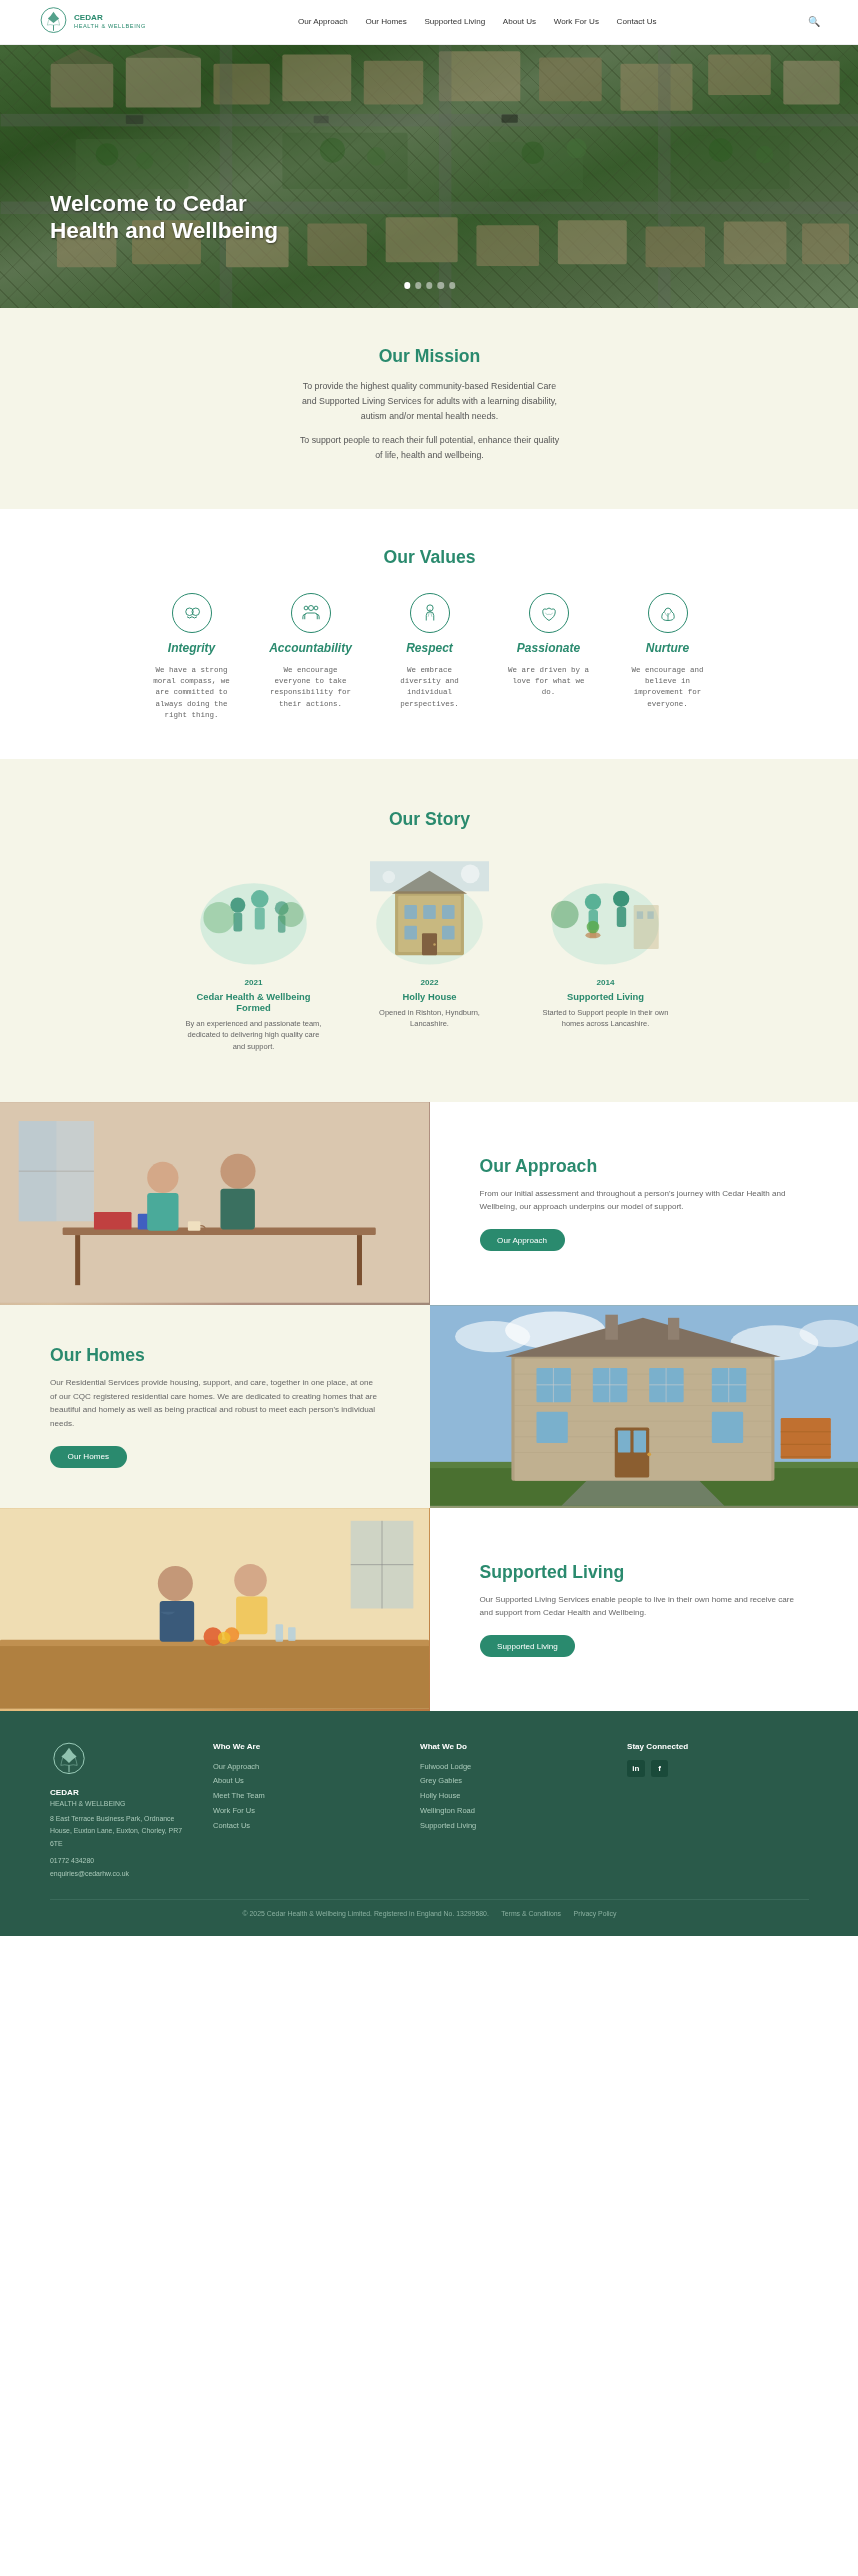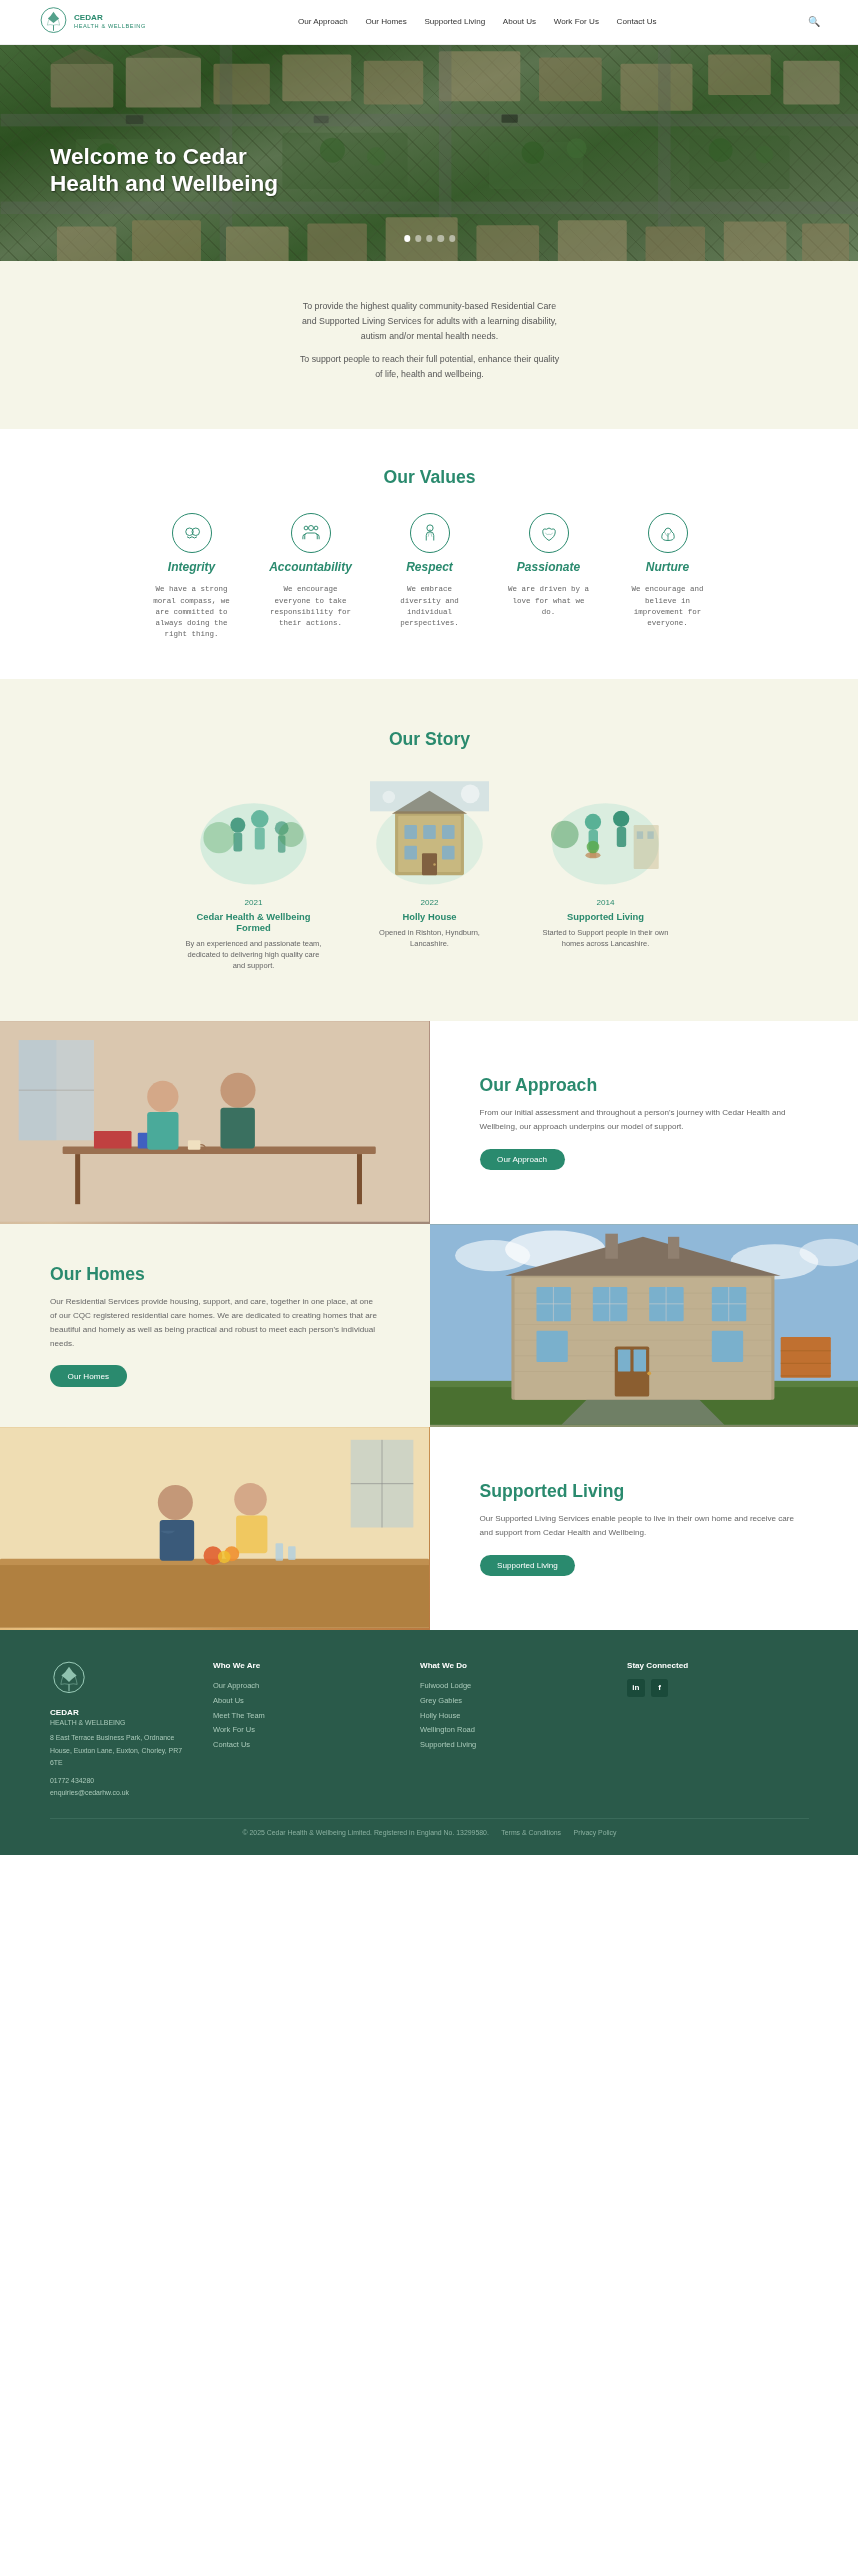--- a/index.html
+++ b/index.html
@@ -12,21 +12,21 @@
       position: sticky; top: 0; z-index: 100;
     }
     .nav-logo { display: flex; align-items: center; gap: 5px; }
     .nav-logo-icon { width: 31px; height: 31px; }
     .nav-links { display: flex; gap: 17.6px; align-items: center; }
     .nav-links a { text-decoration: none; color: #333; font-size: 8.1px; font-weight: 500; }
     .nav-search { cursor: pointer; color: #333; font-size: 10px; }
 
     
     .hero {
-      position: relative; width: 100%; height: 216px; overflow: hidden;
+      position: relative; width: 100%; height: 263px; overflow: hidden;
       background: linear-gradient(135deg, #4a7c59 0%, #2d5a3d 30%, #6b8e6b 60%, #8faa8f 100%);
     }
     .hero-overlay {
       position: absolute; bottom: 0; left: 0; width: 100%; height: 100%;
       background: rgba(0,0,0,0.25);
     }
     .hero-aerial {
       width: 100%; height: 100%;
       background:
         repeating-linear-gradient(45deg, rgba(60,80,40,0.3) 0px, rgba(60,80,40,0.3) 1.3px, transparent 1.3px, transparent 12.5px),
@@ -85,21 +85,21 @@
     .story-section {
       background: #f5f5e8; padding: 50px 50px; text-align: center;
     }
     .story-section h2 {
       color: #2a8a6e; font-size: 17.6px; font-weight: 700; margin-bottom: 31px;
     }
     .story-grid {
       display: flex; justify-content: center; gap: 38px; flex-wrap: wrap;
     }
     .story-item { width: 138px; text-align: center; }
-    .story-year { color: #2a8a6e; font-size: 8.1px; font-weight: 400; margin-bottom: 3.8px; }
+    .story-year { color: #2a8a6e; font-size: 8.1px; font-weight: 700; margin-bottom: 3.8px; }
     .story-item h3 { color: #2a8a6e; font-size: 9.4px; font-weight: 700; margin-bottom: 5px; }
     .story-item p { color: #666; font-size: 7.5px; line-height: 1.5; }
 
     
     .approach-section {
       background: #fff; padding: 0;
       display: flex; align-items: stretch; min-height: 201px;
     }
     .approach-image {
       width: 50%; min-height: 201px;
@@ -283,20 +283,21 @@
   <div class="hero-dots">
     <div class="hero-dot active"></div>
     <div class="hero-dot"></div>
     <div class="hero-dot"></div>
     <div class="hero-dot"></div>
     <div class="hero-dot"></div>
   </div>
 </section>
 
 <section class="mission-section">
+  <h2>Our Mission</h2>
   <p>To provide the highest quality community-based Residential Care and Supported Living Services for adults with a learning disability, autism and/or mental health needs.</p>
   <p>To support people to reach their full potential, enhance their quality of life, health and wellbeing.</p>
 </section>
 
 <section class="values-section">
   <h2>Our Values</h2>
   <div class="values-grid">
 
     <div class="value-item">
       <div class="value-icon">

